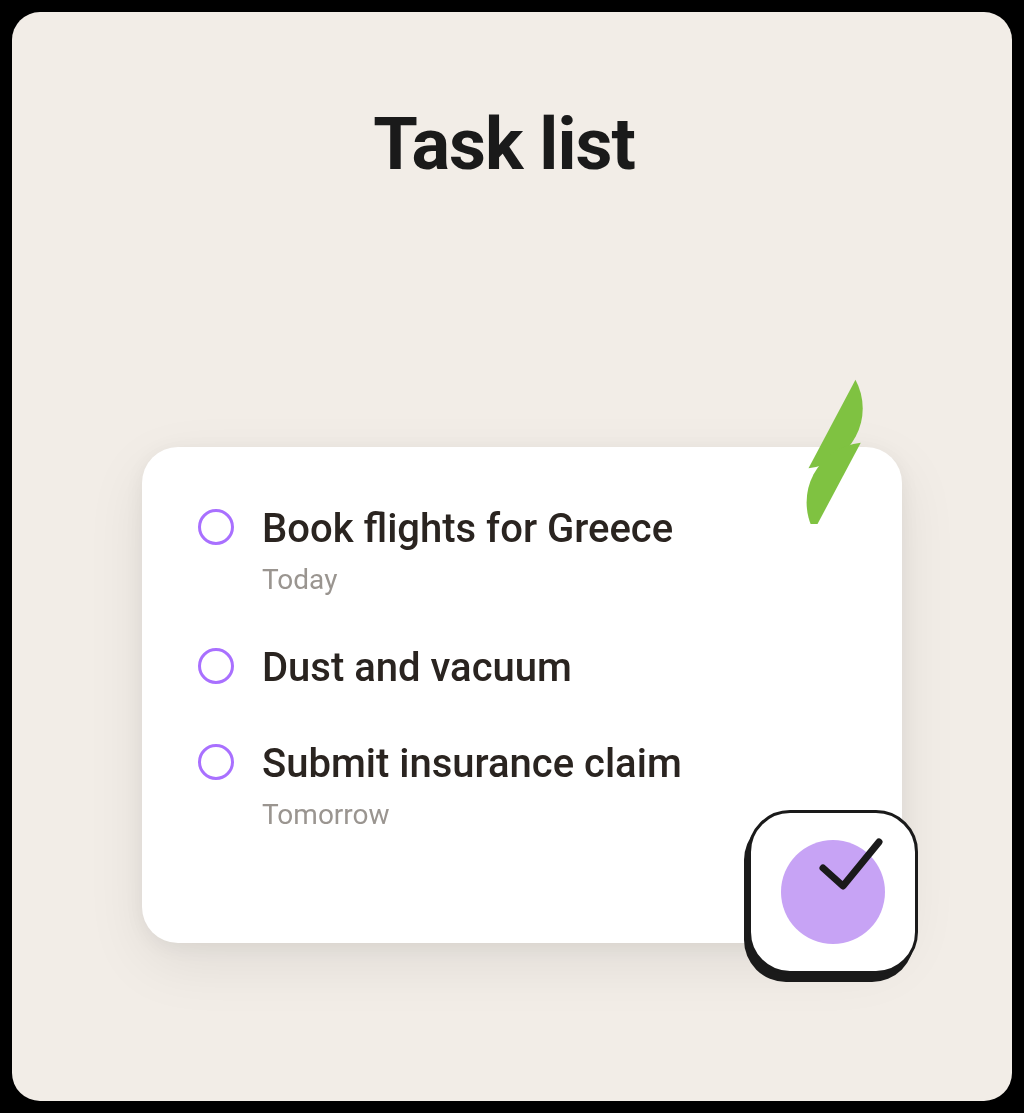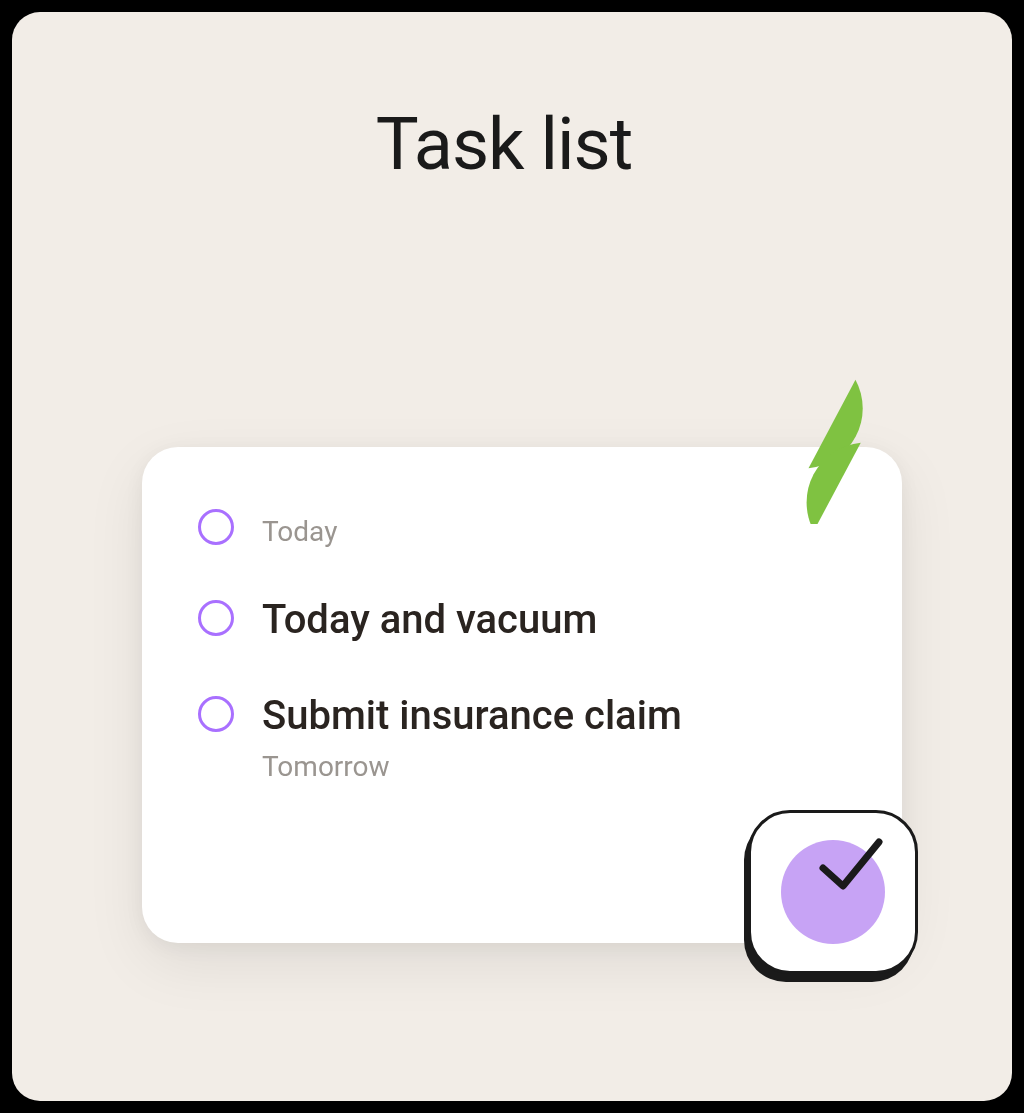--- a/index.html
+++ b/index.html
@@ -27,21 +27,21 @@
       overflow: visible;
     }
     
     .title {
       position: absolute;
       top: 90px;
       left: 0;
       right: 16px;
       text-align: center;
       font-size: 72px;
-      font-weight: 400;
+      font-weight: 700;
       color: #1a1a1a;
       letter-spacing: -1px;
     }
     
     .card {
       position: absolute;
       top: 435px;
       left: 130px;
       width: 760px;
       height: 496px;
@@ -159,28 +159,29 @@
       <path d="M 100 10 A 60 60 0 0 1 100 110 Z" fill="#7fc241" transform="rotate(28 100 60)"></path>
       <path d="M 100 70 A 60 60 0 0 1 100 170 Z" fill="#7fc241" transform="rotate(208 100 120) translate(-6 0)"></path>
     </svg>
   </div>
 
   <div class="card">
 
     <div class="task-item">
       <div class="task-circle"></div>
       <div class="task-text">
+        <div class="task-title">Book flights for Greece</div>
         <div class="task-due">Today</div>
       </div>
     </div>
 
     <div class="task-item">
       <div class="task-circle"></div>
       <div class="task-text">
-        <div class="task-title">Today and vacuum</div>
+        <div class="task-title">Dust and vacuum</div>
       </div>
     </div>
 
     <div class="task-item">
       <div class="task-circle"></div>
       <div class="task-text">
         <div class="task-title">Submit insurance claim</div>
         <div class="task-due">Tomorrow</div>
       </div>
     </div>

